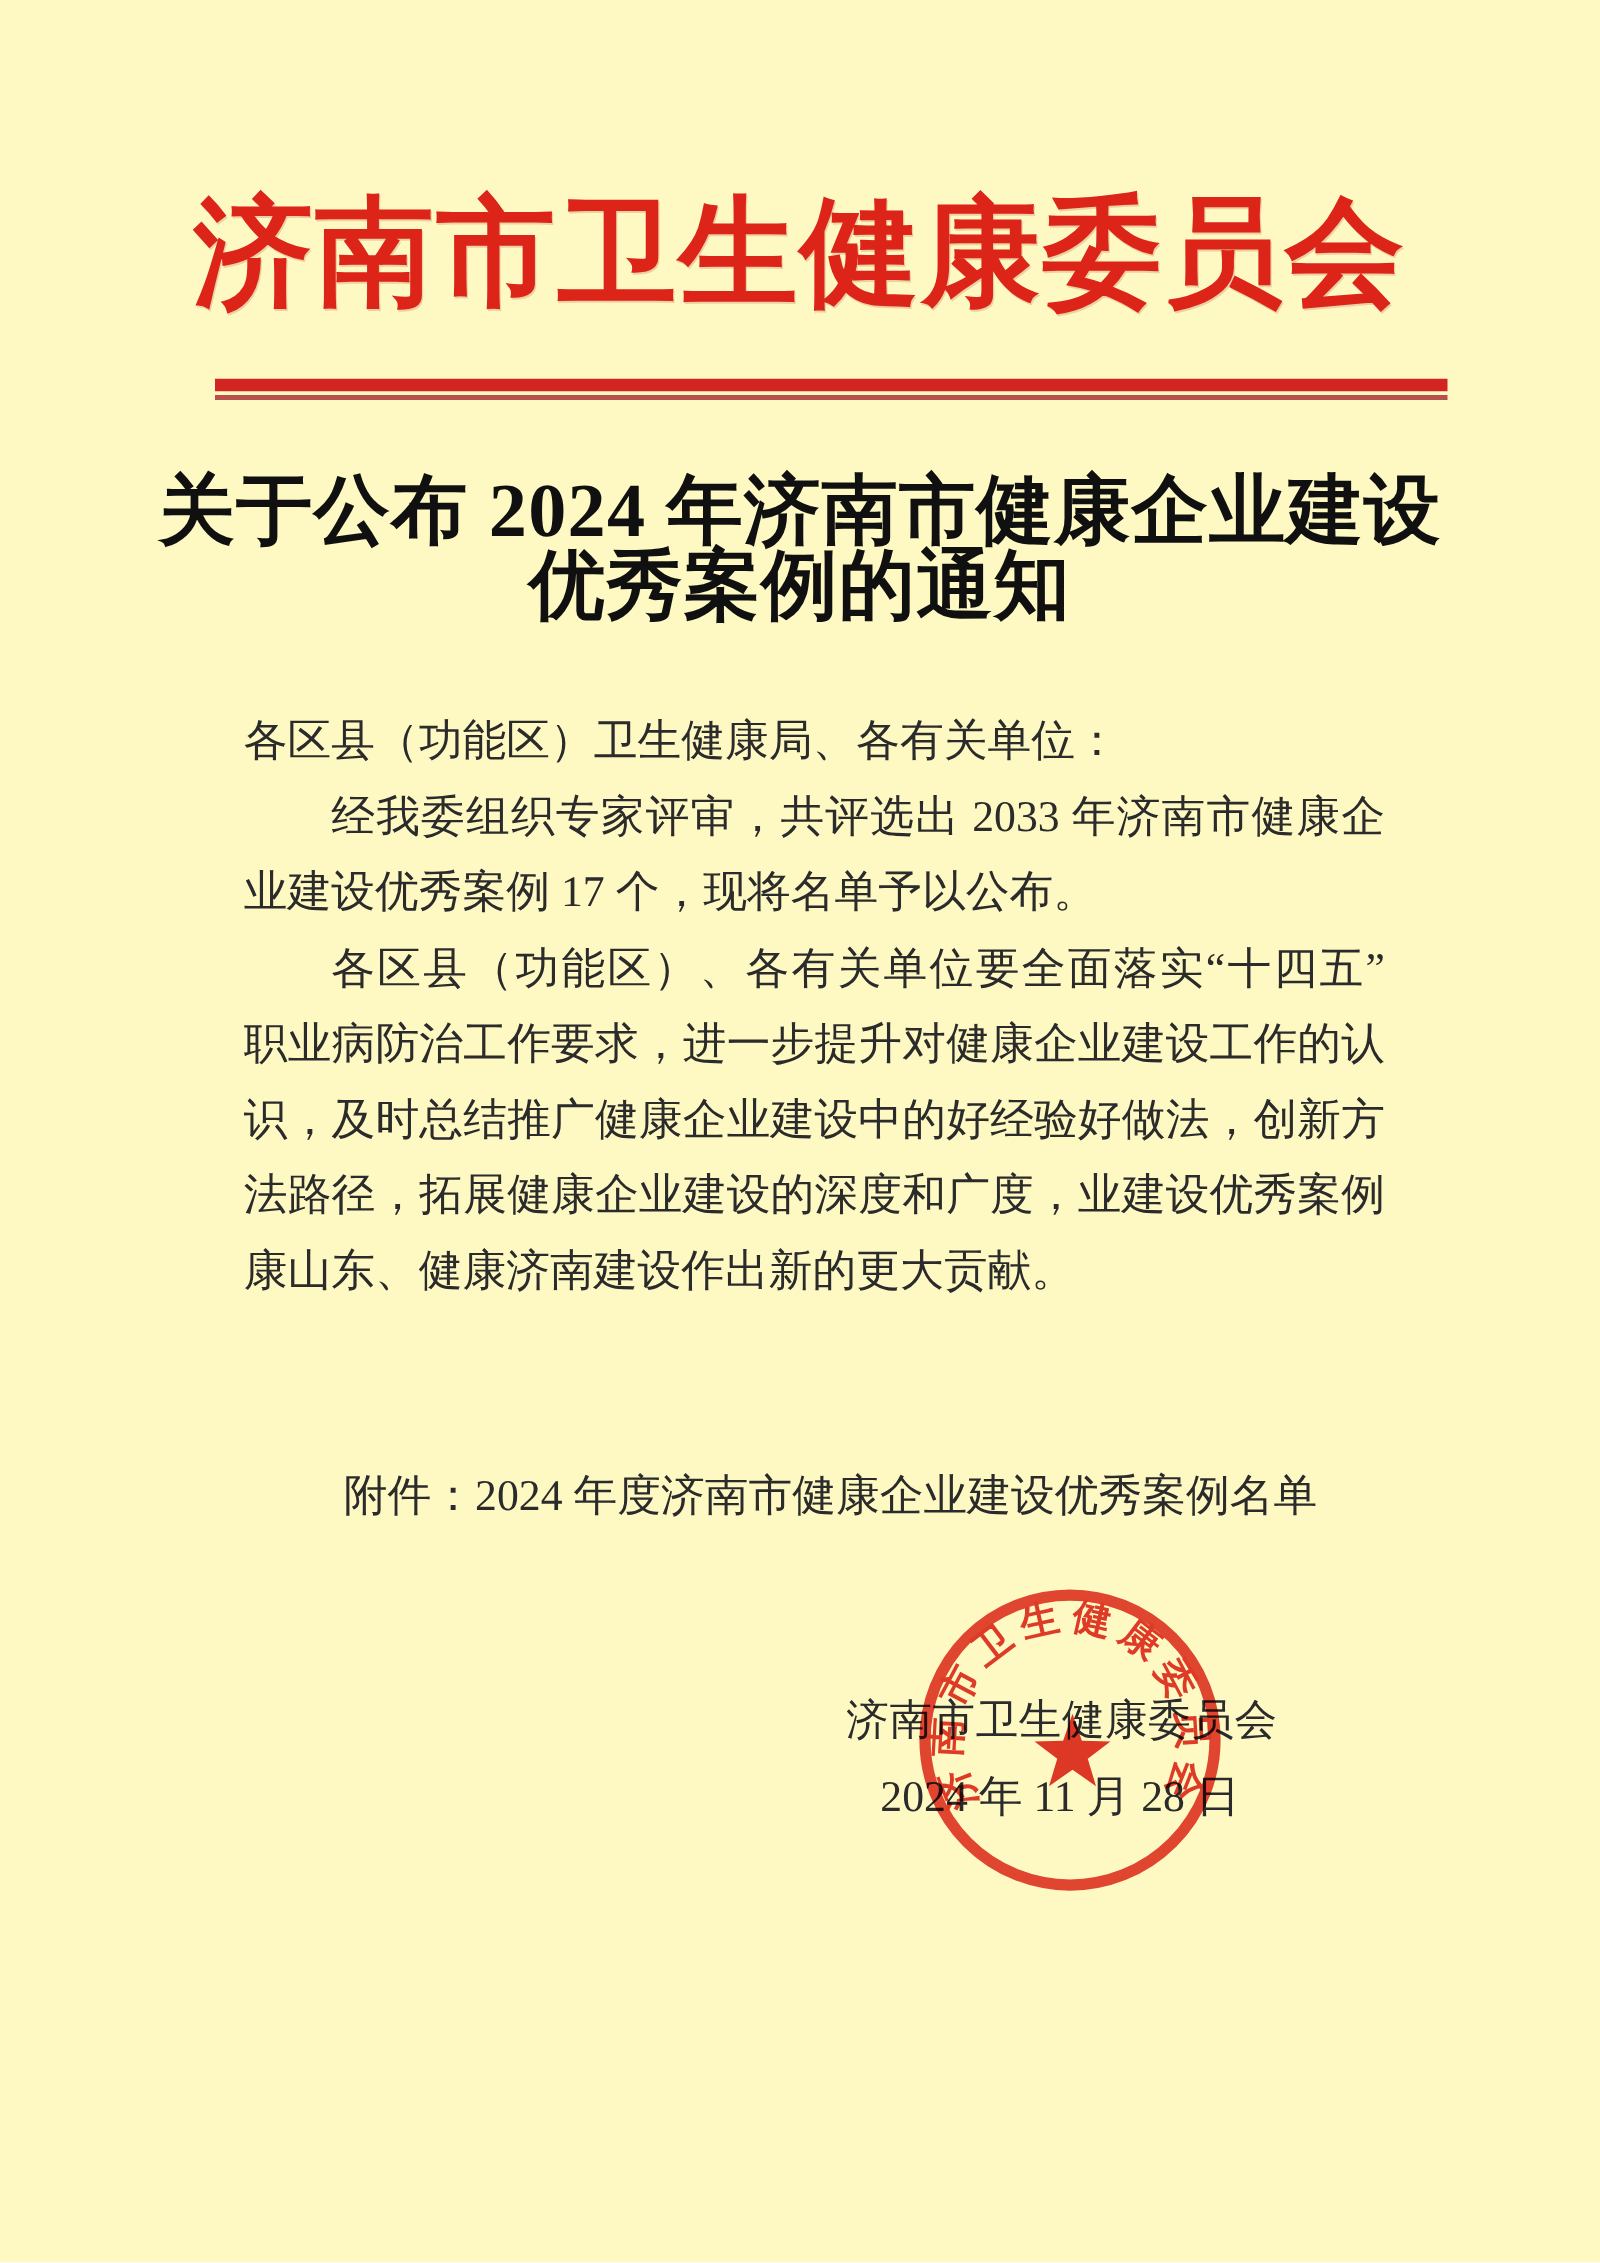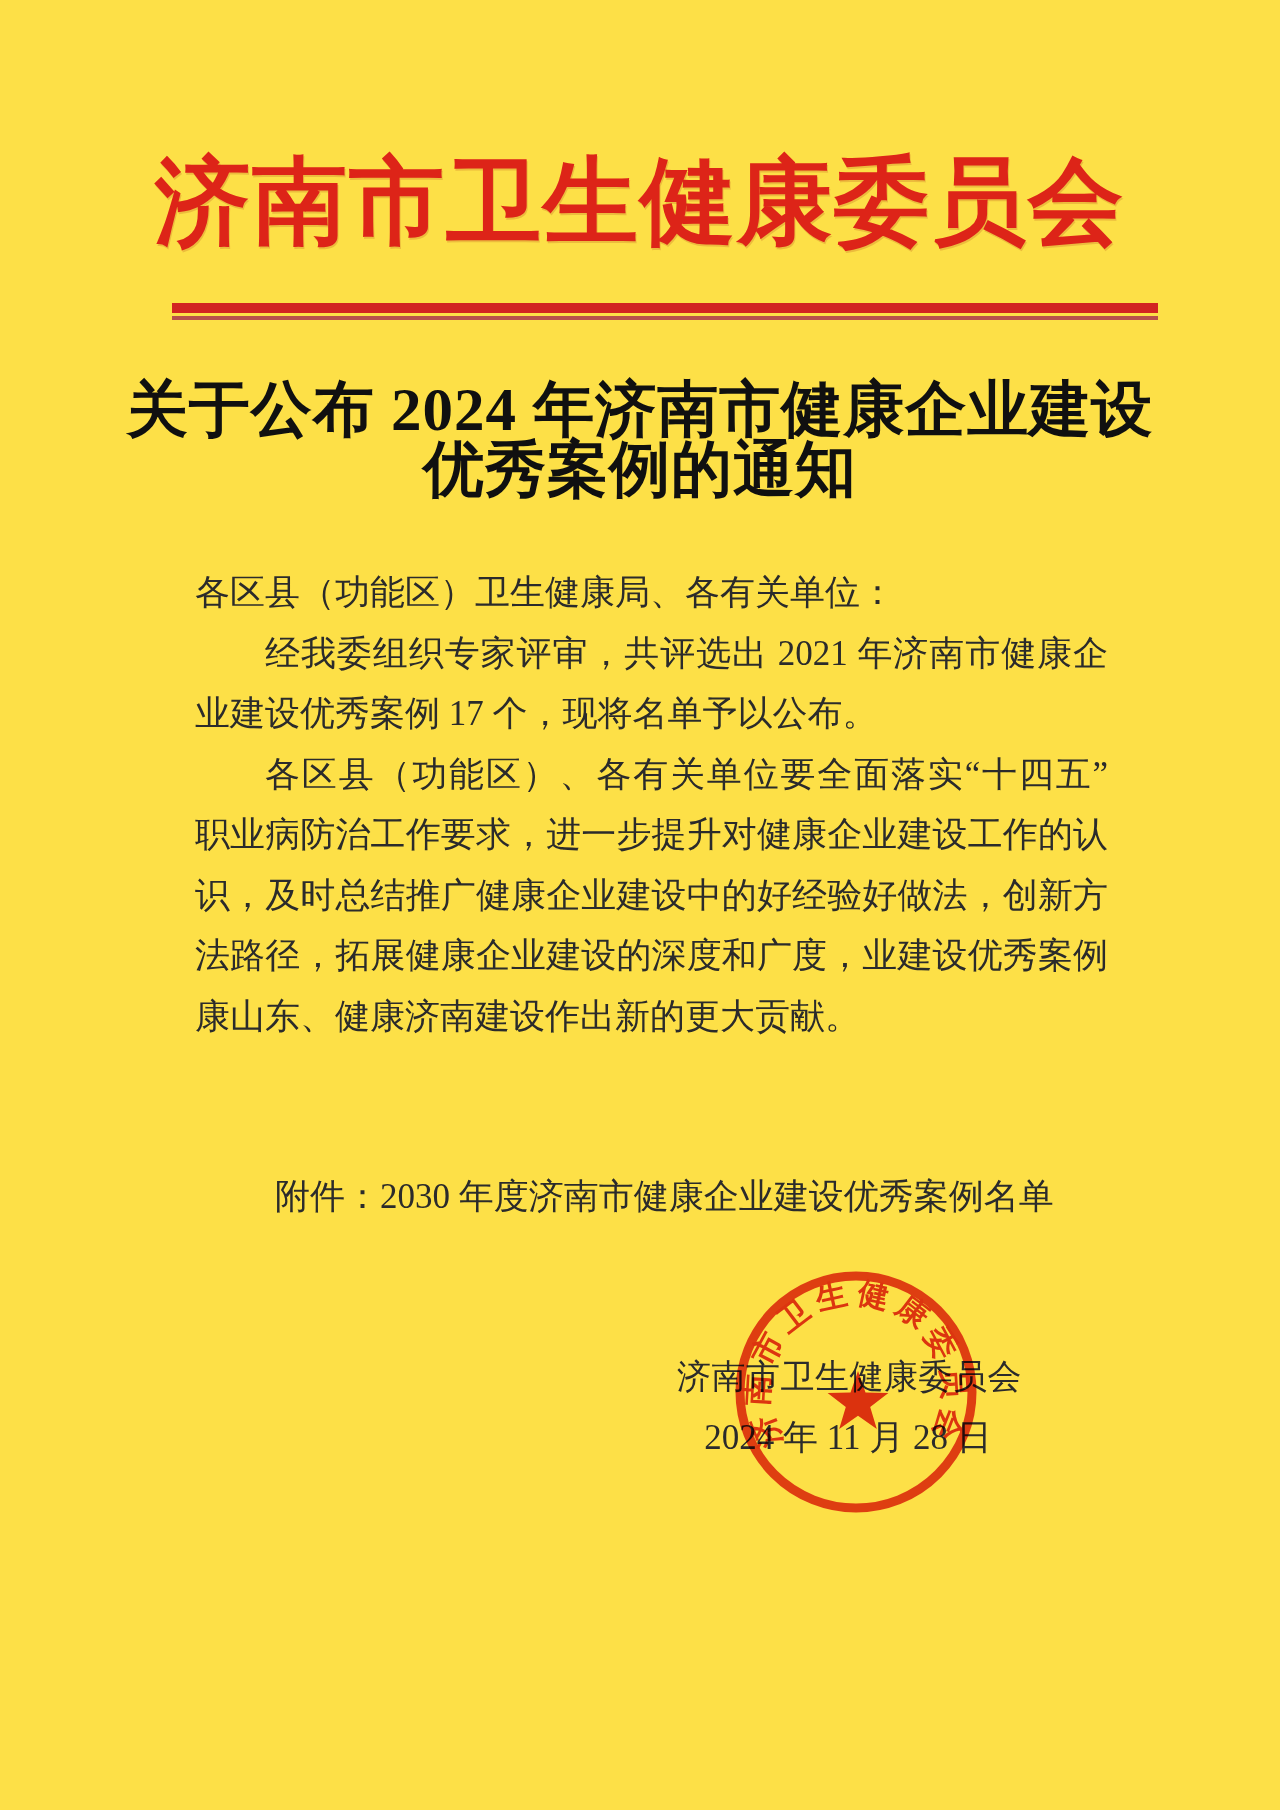--- a/index.html
+++ b/index.html
@@ -4,21 +4,21 @@
 <style>
   html, body {
     margin: 0;
     padding: 0;
     background: #ffffff;
   }
   .page {
     position: relative;
     width: 1280px;
     height: 1810px;
-    background: #fde047;
+    background: #fef9c3;
     overflow: hidden;
     font-family: "Liberation Serif", "DejaVu Serif", serif;
   }
   
   .letterhead {
     position: absolute;
     top: 142px;
     left: 0;
     width: 100%;
     text-align: center;
@@ -138,30 +138,30 @@
     <div class="rule-thin"></div>
   </div>
 
   <div class="doc-title">
     <div>关于公布 2024 年济南市健康企业建设</div>
     <div>优秀案例的通知</div>
   </div>
 
   <div class="body-text">
     <div class="line">各区县（功能区）卫生健康局、各有关单位：</div>
-    <div class="line indent jl">经我委组织专家评审，共评选出 2021 年济南市健康企</div>
+    <div class="line indent jl">经我委组织专家评审，共评选出 2033 年济南市健康企</div>
     <div class="line">业建设优秀案例 17 个，现将名单予以公布。</div>
     <div class="line indent jl">各区县（功能区）、各有关单位要全面落实“十四五”</div>
     <div class="line jl">职业病防治工作要求，进一步提升对健康企业建设工作的认</div>
     <div class="line jl">识，及时总结推广健康企业建设中的好经验好做法，创新方</div>
     <div class="line jl">法路径，拓展健康企业建设的深度和广度，业建设优秀案例</div>
     <div class="line">康山东、健康济南建设作出新的更大贡献。</div>
   </div>
 
-  <div class="attachment">附件：2030 年度济南市健康企业建设优秀案例名单</div>
+  <div class="attachment">附件：2024 年度济南市健康企业建设优秀案例名单</div>
 
   <div class="sig-org">济南市卫生健康委员会</div>
 
   <div class="sig-date">2024 年 11 月 28 日</div>
 
   <svg class="seal" viewBox="0 0 260 260" xmlns="http://www.w3.org/2000/svg">
     <circle cx="130" cy="130" r="116" fill="none" stroke="#dc2b21" stroke-width="9" stroke-opacity="0.95"></circle>
     <path id="sealArc" d="M 67.8 192.2 A 88 88 0 1 1 192.2 192.2" fill="none"></path>
     <text class="seal-ring-text">
       <textPath href="#sealArc" startOffset="50%" text-anchor="middle">济南市卫生健康委员会</textPath>

